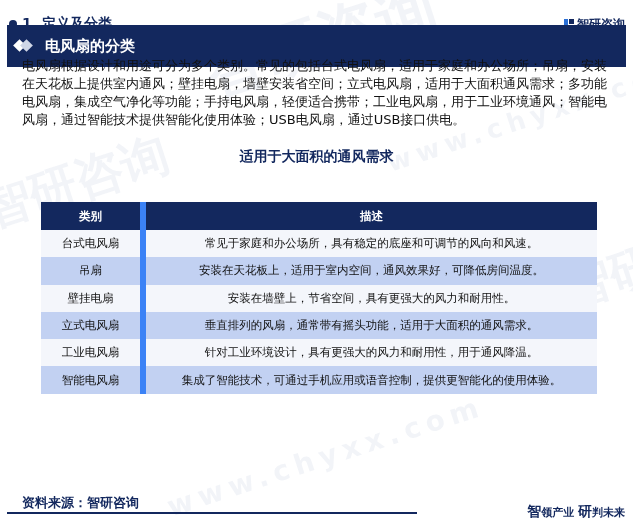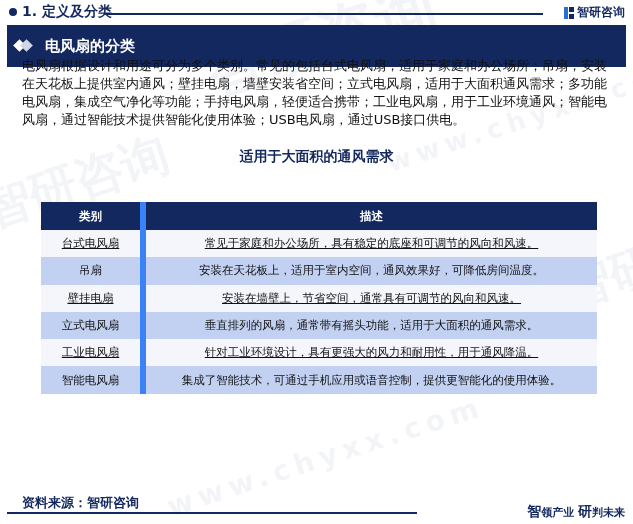--- a/index.html
+++ b/index.html
@@ -6,21 +6,21 @@
   html, body { width: 633px; height: 524px; overflow: hidden; background: #ffffff; }
   body { position: relative; font-family: "DejaVu Sans", "Liberation Sans", sans-serif; color: #111; }
 
   .watermark { position: absolute; color: rgba(30,60,140,0.06); font-weight: bold; pointer-events: none; transform: rotate(-18deg); white-space: nowrap; }
   .wm1 { left: 200px; top: 0px; font-size: 60px; }
   .wm2 { left: -20px; top: 150px; font-size: 48px; }
   .wm3 { left: 380px; top: 100px; font-size: 26px; letter-spacing: 6px; }
   .wm4 { left: 160px; top: 440px; font-size: 28px; letter-spacing: 6px; }
   .wm5 { left: 560px; top: 230px; font-size: 48px; }
 
-  .topbar { position: absolute; left: 0; top: 0; width: 633px; height: 24px; }
+  .topbar { position: absolute; left: 0; top: 12px; width: 633px; height: 24px; }
   .topbar .dot { position: absolute; left: 9px; top: 8px; width: 8px; height: 8px; border-radius: 50%; background: #13285e; }
   .topbar .section-title { position: absolute; left: 22px; top: 3px; font-size: 14px; font-weight: bold; color: #13285e; }
   .topbar .rule { position: absolute; left: 105px; right: 90px; top: 13px; height: 1.5px; background: #13285e; }
   .topbar .logo { position: absolute; right: 8px; top: 4px; display: flex; align-items: center; gap: 3px; }
   .logo-mark { width: 10px; height: 12px; position: relative; }
   .logo-mark i { position: absolute; display: block; }
   .logo-mark .a { left: 0; top: 0; width: 4px; height: 12px; background: #2a6fd6; }
   .logo-mark .b { left: 5px; top: 0; width: 5px; height: 5px; background: #13285e; }
   .logo-mark .c { left: 5px; top: 7px; width: 5px; height: 5px; background: #13285e; }
   .logo-text { font-size: 12px; color: #13285e; font-weight: bold; }
@@ -34,21 +34,21 @@
 
   .para { position: absolute; left: 22px; top: 57px; width: 592px; font-size: 13px; line-height: 18px; color: #111; }
 
   .fig-title { position: absolute; left: 0; width: 633px; top: 148px; text-align: center; font-size: 14px; font-weight: bold; color: #13285e; }
 
   table.cls { position: absolute; left: 41px; top: 202px; width: 556px; border-collapse: collapse; font-size: 11.5px; }
   table.cls th { background: #13285e; color: #fff; height: 28px; font-weight: bold; }
   table.cls td { height: 27.3px; text-align: center; color: #111; }
   table.cls th.c1, table.cls td.c1 { width: 102px; border-right: 6px solid #3b82f6; }
   table.cls tr.even td { background: #c2d1f2; }
-  table.cls tr.odd td { background: #f4f6fb; text-decoration: underline; }
+  table.cls tr.odd td { background: #f4f6fb; }
 
   .source { position: absolute; left: 22px; top: 494px; font-size: 13px; color: #13285e; font-weight: bold; }
   .foot-rule { position: absolute; left: 7px; top: 512px; width: 410px; height: 1.5px; background: #13285e; }
   .slogan { position: absolute; right: 8px; top: 503px; font-size: 11px; color: #13285e; font-weight: bold; }
   .slogan .big { font-size: 14px; }
 </style>
 </head>
 <body>
 
 <div class="watermark wm1">智研咨询</div>
@@ -94,21 +94,21 @@
     <tr class="odd">
       <td class="c1">台式电风扇</td>
       <td>常见于家庭和办公场所，具有稳定的底座和可调节的风向和风速。</td>
     </tr>
     <tr class="even">
       <td class="c1">吊扇</td>
       <td>安装在天花板上，适用于室内空间，通风效果好，可降低房间温度。</td>
     </tr>
     <tr class="odd">
       <td class="c1">壁挂电扇</td>
-      <td>安装在墙壁上，节省空间，通常具有可调节的风向和风速。</td>
+      <td>安装在墙壁上，节省空间，具有更强大的风力和耐用性。</td>
     </tr>
     <tr class="even">
       <td class="c1">立式电风扇</td>
       <td>垂直排列的风扇，通常带有摇头功能，适用于大面积的通风需求。</td>
     </tr>
     <tr class="odd">
       <td class="c1">工业电风扇</td>
       <td>针对工业环境设计，具有更强大的风力和耐用性，用于通风降温。</td>
     </tr>
     <tr class="even">

